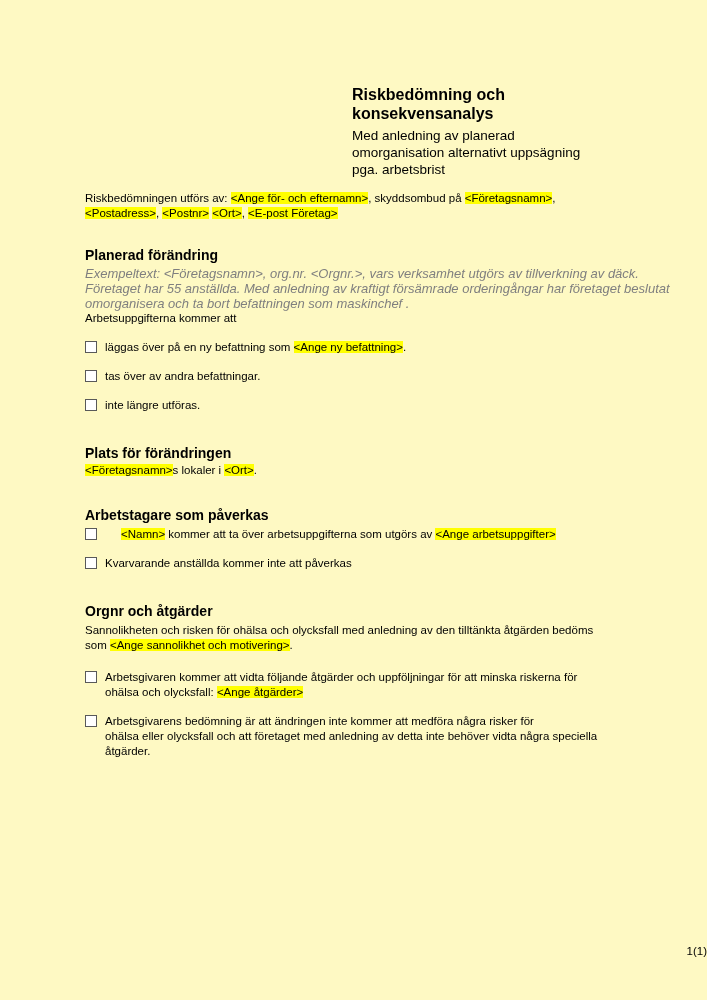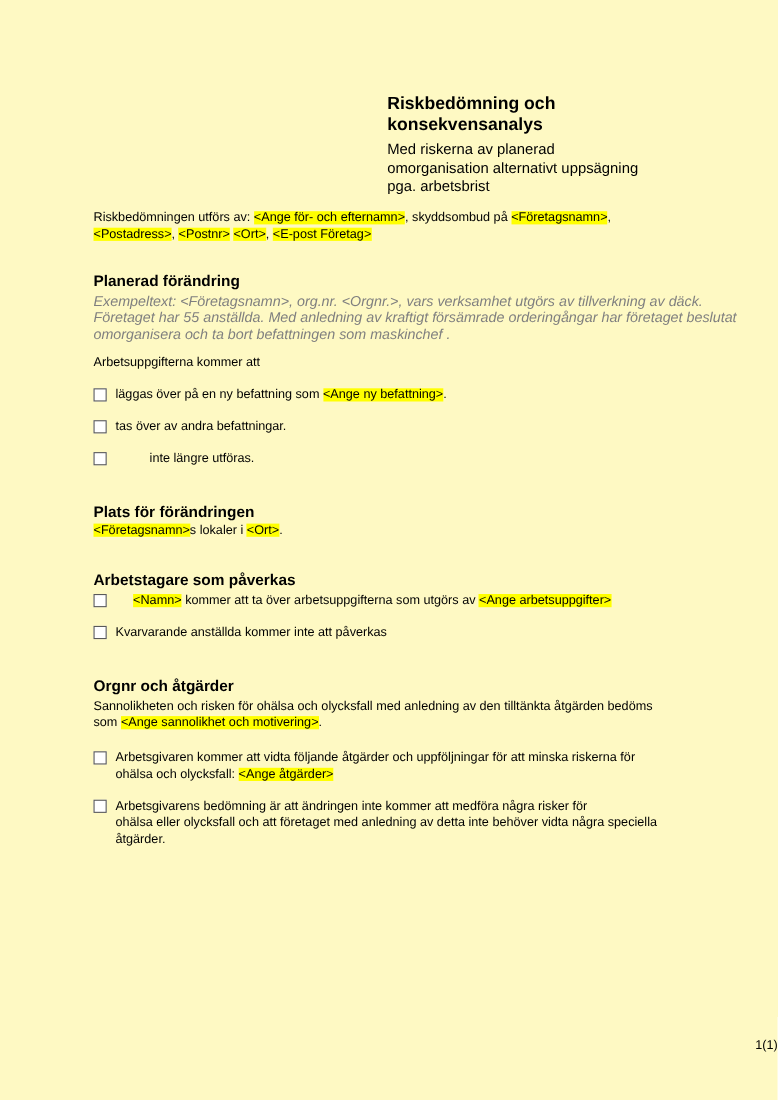--- a/index.html
+++ b/index.html
@@ -63,38 +63,38 @@
   .h-arbetstagare { margin-top: 28px; }
   .h-risker     { margin-top: 31px; }
 
   .example-text {
     margin-top: 2px;
     font-size: 13px;
     line-height: 15px;
     font-style: italic;
     color: #7f7f7f;
   }
-  .lead { margin-top: 12px; }
+  .lead { margin-top: 0; }
   .plats-body { margin-top: 1px; }
   .risker-body { margin-top: 3px; }
 
   
   .hl {
     background: #ffff00;
     color: #000000;
   }
 
   
   .check-row {
     display: flex;
     align-items: flex-start;
   }
   .cr-1 { margin-top: 14px; }
   .cr-2 { margin-top: 14px; text-align: center; }
-  .cr-3 { margin-top: 14px; gap: 31px; }
+  .cr-3 { margin-top: 14px; }
   .cr-4 { margin-top: 3px; gap: 16px;  }
   .cr-5 { margin-top: 14px; }
   .cr-6 { margin-top: 17px; }
   .cr-7 { margin-top: 14px; }
   .checkbox {
     flex: 0 0 auto;
     width: 12px;
     height: 12px;
     border: 1px solid #595959;
     background: #ffffff;
@@ -124,21 +124,21 @@
 
 <div class="page">
   <div class="content">
 
     <div class="title-block">
       <h1 class="doc-title">
           <div class="line"><span>Riskbedömning och</span></div>
           <div class="line"><span>konsekvensanalys</span></div>
         </h1>
       <div class="doc-subtitle">
-          <div class="line"><span>Med riskerna av planerad</span></div>
+          <div class="line"><span>Med anledning av planerad</span></div>
           <div class="line"><span>omorganisation alternativt uppsägning</span></div>
           <div class="line"><span>pga. arbetsbrist</span></div>
         </div>
     </div>
 
     <div class="body-text intro">
         <div class="line"><span>Riskbedömningen utförs av: </span><span class="hl">&lt;Ange för- och efternamn&gt;</span><span>, skyddsombud på </span><span class="hl">&lt;Företagsnamn&gt;</span><span>,</span></div>
         <div class="line"><span class="hl">&lt;Postadress&gt;</span><span>, </span><span class="hl">&lt;Postnr&gt;</span><span> </span><span class="hl">&lt;Ort&gt;</span><span>, </span><span class="hl">&lt;E-post Företag&gt;</span></div>
       </div>
 

